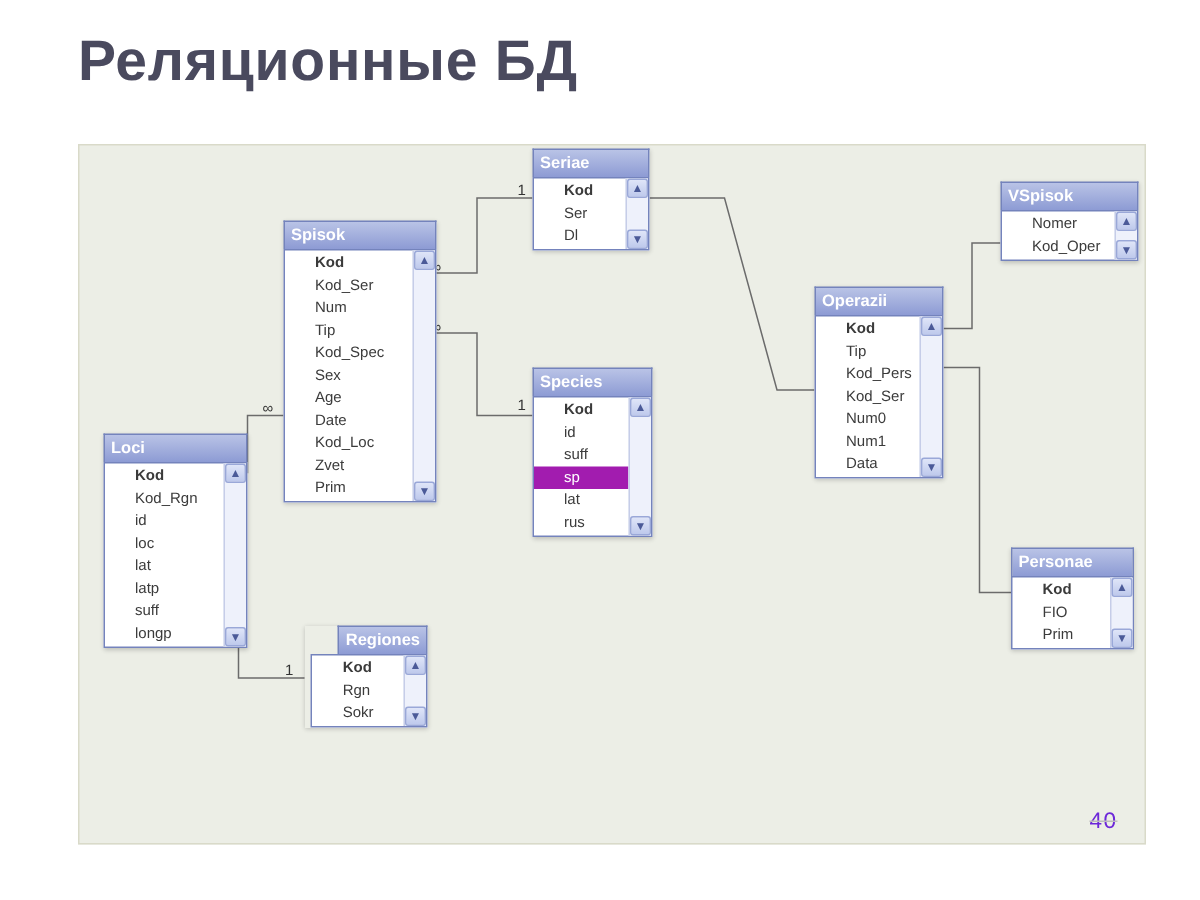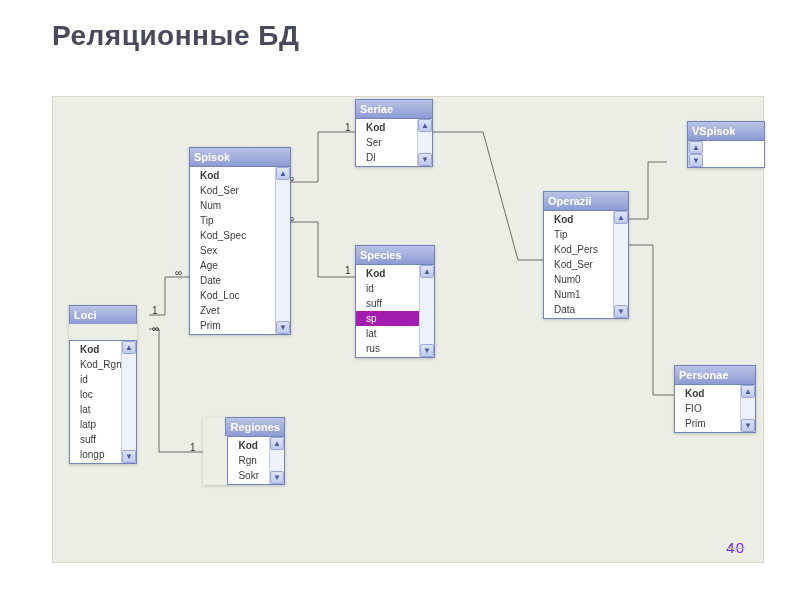--- a/index.html
+++ b/index.html
@@ -14,21 +14,21 @@
   .slide {
     position: relative;
     width: 800px;
     height: 600px;
     background: #ffffff;
   }
   .title {
     position: absolute;
     top: 20px;
     left: 52px;
-    font-size: 28px;
+    font-size: 38px;
     font-weight: bold;
     color: #4a4a5e;
     letter-spacing: 0.5px;
   }
   .canvas {
     position: absolute;
     top: 96px;
     left: 52px;
     width: 710px;
     height: 465px;
@@ -64,21 +64,21 @@
     flex-direction: row;
   }
   .fieldlist {
     flex: 1;
     display: flex;
     flex-direction: column;
     padding: 1px 0;
     min-width: 0;
   }
   .field {
-    padding: 1px 10px;
+    padding: 1px 20px;
     line-height: 13px;
     color: #3b3b3b;
     white-space: nowrap;
   }
   .field.pk { font-weight: bold; }
   .field.sel {
     background: #a21caf;
     color: #ffffff;
   }
   .scrollbar {
@@ -147,21 +147,21 @@
 
     <div class="card" style="left:99px; top:208px;">1</div>
     <div class="card" style="left:122px; top:170px;">∞</div>
     <div class="card" style="left:99px; top:226px;">∞</div>
     <div class="card" style="left:137px; top:345px;">1</div>
     <div class="card" style="left:234px; top:76px;">∞</div>
     <div class="card" style="left:292px; top:25px;">1</div>
     <div class="card" style="left:234px; top:116px;">∞</div>
     <div class="card" style="left:292px; top:168px;">1</div>
 
-    <div class="table" style="left:16px; top:208px; width:68px;gap:16px;">
+    <div class="table" style="left:16px; top:192px; width:96px;">
       <div class="tbar">Loci</div>
       <div class="tbody">
         <div class="fieldlist">
           <div class="field pk">Kod</div>
           <div class="field">Kod_Rgn</div>
           <div class="field">id</div>
           <div class="field">loc</div>
           <div class="field">lat</div>
           <div class="field">latp</div>
           <div class="field">suff</div>
@@ -263,23 +263,27 @@
           <div class="field">Data</div>
         </div>
         <div class="scrollbar">
           <div class="sb-btn">▲</div>
           <div class="sb-track"></div>
           <div class="sb-btn">▼</div>
         </div>
       </div>
     </div>
 
-    <div class="table" style="left:614px; top:24px; width:78px;margin-left:20px;">
+    <div class="table" style="left:614px; top:24px; width:92px;">
       <div class="tbar">VSpisok</div>
       <div class="tbody">
+        <div class="fieldlist">
+          <div class="field">Nomer</div>
+          <div class="field">Kod_Oper</div>
+        </div>
         <div class="scrollbar">
           <div class="sb-btn">▲</div>
           <div class="sb-track"></div>
           <div class="sb-btn">▼</div>
         </div>
       </div>
     </div>
 
     <div class="table" style="left:621px; top:268px; width:82px;">
       <div class="tbar">Personae</div>

